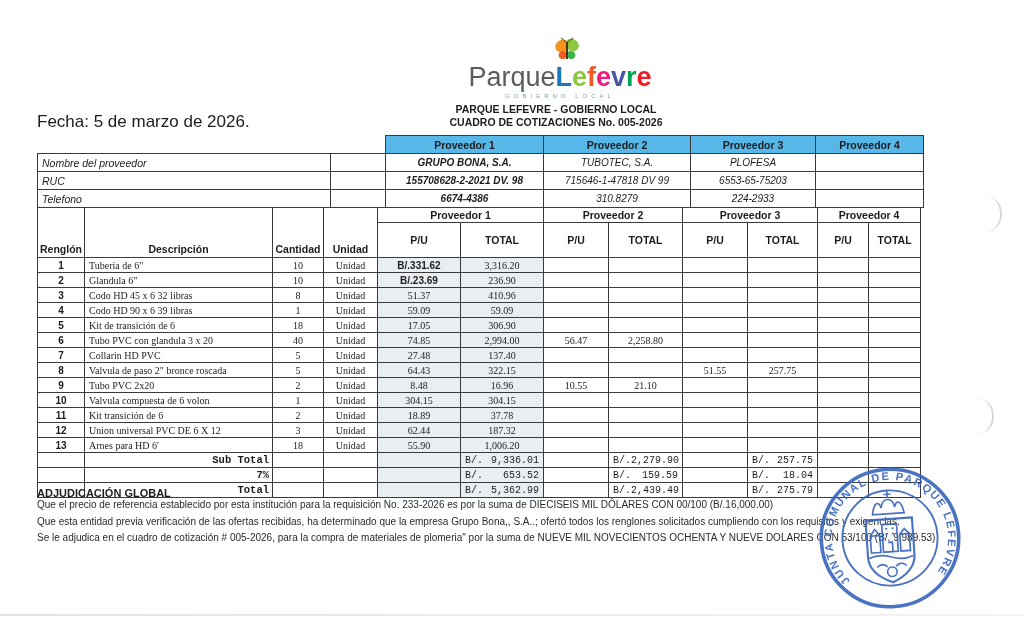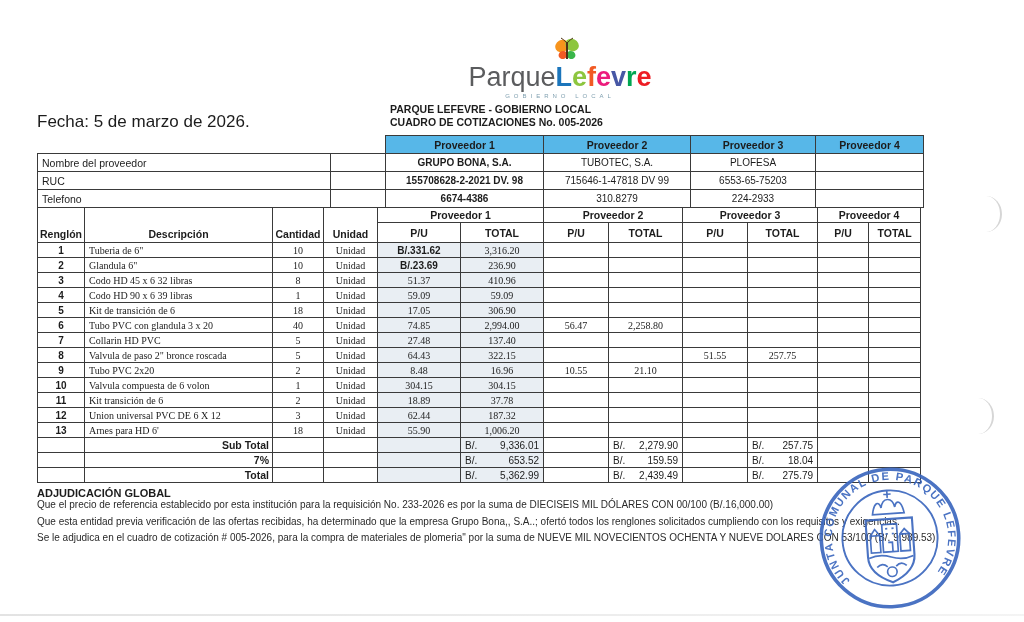--- a/index.html
+++ b/index.html
@@ -16,46 +16,46 @@
     font-family:"Liberation Sans",sans-serif;color:var(--text);
     overflow:hidden;
   }
   
   #logo{position:absolute;left:430px;top:38px;width:260px;text-align:center;}
   #logo .wordmark{position:relative;display:inline-block;margin-top:26px;line-height:1;}
   #logo .w1{font-size:27px;color:#5b5c5e;letter-spacing:0;text-align:center;}
   #logo .w2 span{font-size:27px;font-weight:bold;}
   #logo .subtitle{font-size:6px;letter-spacing:4px;color:#7f9faf;margin-top:2px;}
   #butterfly{position:absolute;left:123px;top:-2px;}
-  #org-lines{position:absolute;left:390px;top:103px;width:350px;}
+  #org-lines{position:absolute;left:381px;top:103px;width:350px;text-align:center;}
   #org-lines div{font-weight:bold;font-size:10.5px;line-height:13px;}
   #fecha{position:absolute;left:37px;top:112px;font-size:17px;}
   
   table{border-collapse:collapse;table-layout:fixed;}
   td,th{border:1px solid var(--border);overflow:hidden;white-space:nowrap;}
   
   #t1{position:absolute;left:37px;top:135px;width:886px;}
   #t1 th.blank{border:none;background:transparent;}
   #t1 th.prov{background:var(--header_bg);font-size:10.5px;font-weight:bold;height:18px;}
-  #t1 td{height:18px;font-size:10px;text-align:center;}
+  #t1 td{height:18px;font-size:10px;text-align:center;font-style:italic;}
   #t1 td.lbl{text-align:left;padding-left:4px;font-size:10.5px;}
   #t1 td.p1v{font-weight:bold;}
   
   #t2{position:absolute;left:37px;top:207px;width:883px;}
   #t2 thead th{font-size:10.5px;font-weight:bold;background:#fff;}
   #t2 thead tr.group th{height:15px;}
   #t2 thead th.merged{vertical-align:bottom;padding-bottom:2px;height:33px;}
-  #t2 thead tr.sub th{height:20px;}
+  #t2 thead tr.sub th{height:35px;}
   #t2 tbody.items td{height:15px;font-size:10px;text-align:center;
       font-family:"Liberation Serif",serif;}
   #t2 tbody.items td.c-renglon{font-family:"Liberation Sans",sans-serif;font-weight:bold;font-size:10px;}
   #t2 tbody.items td.c-descripcion{text-align:left;padding-left:4px;}
   #t2 td.c-p1_pu,#t2 td.c-p1_total,#t2 td.m1{background:var(--shade);}
   #t2 tbody.items tr:nth-child(-n+2) td.c-p1_pu{font-family:"Liberation Sans",sans-serif;font-weight:bold;}
-  #t2 tbody.totals td{height:15px;font-size:10px;}
+  #t2 tbody.totals td{height:15px;font-size:10px;font-family:Liberation Mono, monospace;}
   #t2 tbody.totals td.tlabel{text-align:right;padding-right:3px;font-weight:bold;font-size:10.5px;}
   #t2 td.money{padding:0 4px;}
   #t2 td.money .line{display:flex;justify-content:space-between;}
   
   #adjudication{position:absolute;left:37px;top:487px;width:980px;}
   #adjudication h3{font-size:11px;font-weight:bold;}
   #adjudication p{font-size:10px;color:#2a2a2a;line-height:12px;margin-bottom:4.5px;white-space:nowrap;}
   
   #stamp{position:absolute;left:816px;top:464px;width:148px;height:148px;transform:rotate(-4deg);opacity:.92;}
   

